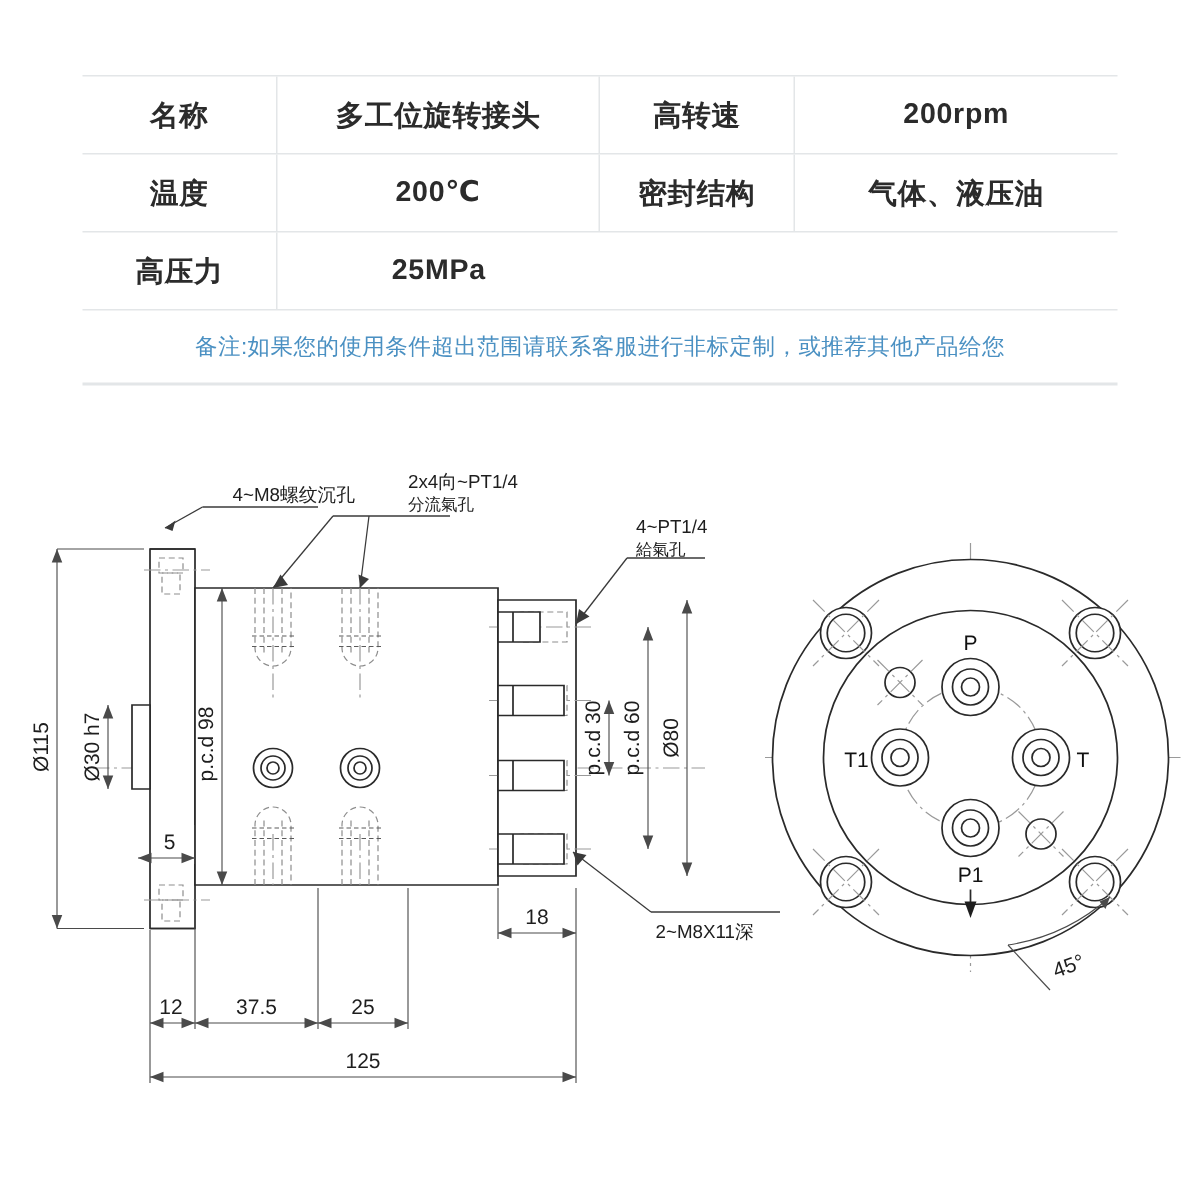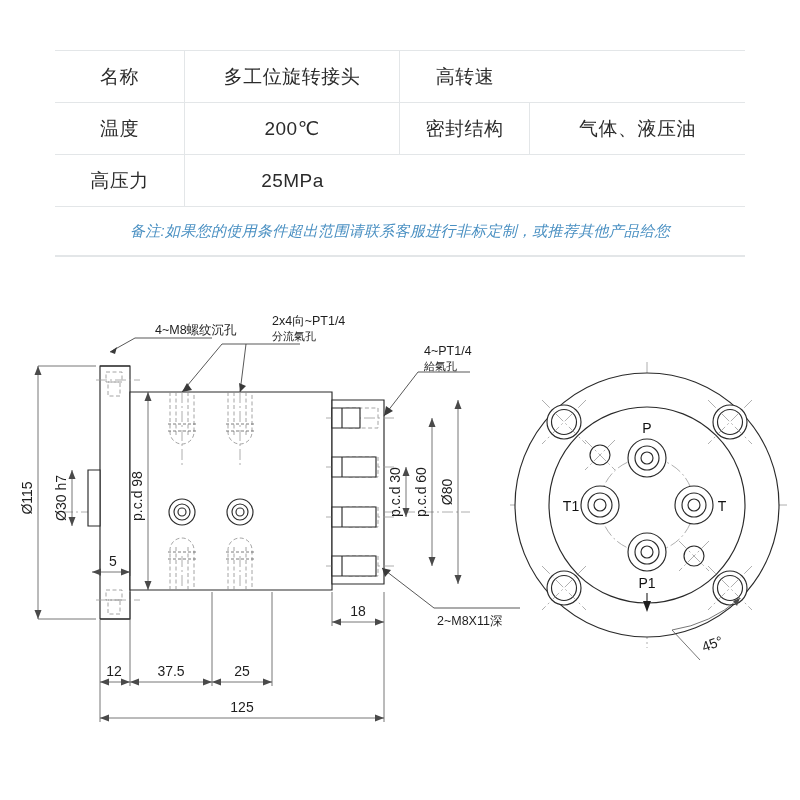--- a/index.html
+++ b/index.html
@@ -18,20 +18,21 @@
     left:55px; top:50px;
     width:690px;
     border-top:1px solid #e3e6e8;
     border-bottom:1px solid #e3e6e8;
     box-sizing:border-box;
   }
   .spec-row{
     display:flex;
     border-bottom:1px solid #e3e6e8;
     height:51px;
+    font-weight:bold;
   }
   .spec-row:last-child{border-bottom:none;}
   .spec-cell{
     display:flex;align-items:center;justify-content:center;
     font-size:19px;
     color:#2b2b2b;
     border-right:1px solid #e3e6e8;
     box-sizing:border-box;
     letter-spacing:.5px;
   }
@@ -40,21 +41,20 @@
   .c2{width:215px;}
   .c3{width:130px;}
   .c4{flex:1;}
   .note-row{
     height:48px;
     display:flex;align-items:center;justify-content:center;
     font-size:15px;
     color:#4a90c2;
     border-bottom:1px solid #e3e6e8;
     letter-spacing:.3px;
-    font-style:italic;
   }
 
   
   #drawing{
     position:absolute;
     left:0; top:300px;
     width:712px; height:500px;
   }
   #drawing svg{display:block;}
 
@@ -72,20 +72,21 @@
 </style>
 </head>
 <body>
 
 <div id="spec-table">
 
   <div class="spec-row">
     <div class="spec-cell c1">名称</div>
     <div class="spec-cell c2">多工位旋转接头</div>
     <div class="spec-cell c3">高转速</div>
+    <div class="spec-cell c4">200rpm</div>
   </div>
 
   <div class="spec-row">
     <div class="spec-cell c1">温度</div>
     <div class="spec-cell c2">200℃</div>
     <div class="spec-cell c3">密封结构</div>
     <div class="spec-cell c4">气体、液压油</div>
   </div>
 
   <div class="spec-row">

